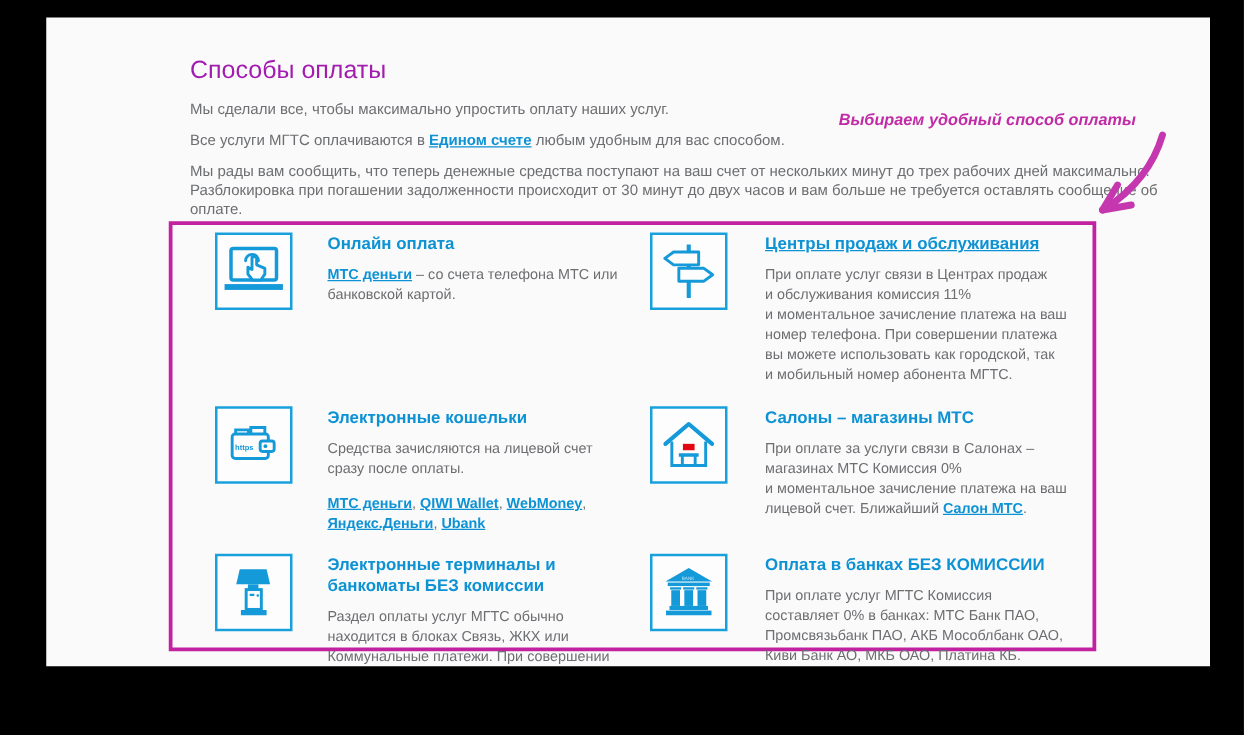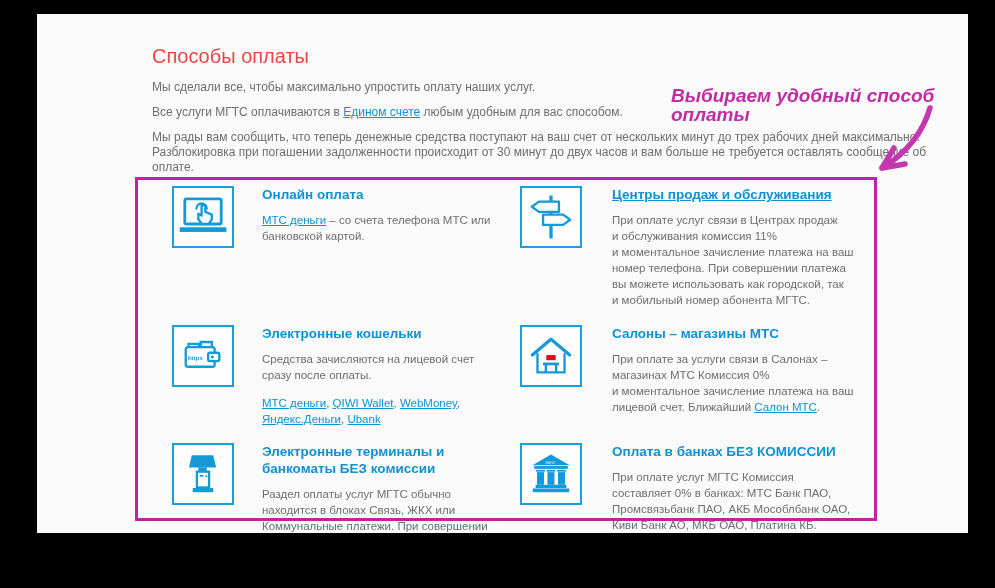--- a/index.html
+++ b/index.html
@@ -1,29 +1,29 @@
 <!DOCTYPE html>
 <html><head>
 <meta charset="utf-8">
 <style>
   html,body{margin:0;padding:0;}
   body{width:995px;height:588px;background:#000;font-family:"Liberation Sans",sans-serif;}
   .stage{position:relative;width:995px;height:588px;background:#000;overflow:hidden;}
   .page{position:absolute;left:37px;top:14px;width:931px;height:519px;background:#fafafa;}
 
   .page-title{position:absolute;left:115px;top:30px;margin:0;font-size:20px;line-height:24px;
-    font-weight:400;color:#ef4444;}
+    font-weight:400;color:#a21caf;}
 
   .intro-block{position:absolute;left:115px;top:66px;width:814px;}
   .intro-block p{margin:0 0 10px 0;font-size:12px;line-height:15px;color:#6d6e71;}
   .intro-block p.justify{text-align:justify;}
 
-  a.link{color:#0d92d4;font-weight:normal;text-decoration:underline;cursor:pointer;text-align:center;}
+  a.link{color:#0d92d4;font-weight:bold;text-decoration:underline;cursor:pointer;text-align:center;}
 
-  .annotation{position:absolute;left:634px;top:72px;width:320px;font-size:19px;line-height:19px;
+  .annotation{position:absolute;left:634px;top:72px;width:320px;font-size:13px;line-height:19px;
     font-style:italic;font-weight:600;color:#c12ba6;}
 
   .arrow-svg{position:absolute;left:800px;top:84px;}
 
   .highlight-box{position:absolute;left:98px;top:163px;width:742px;height:344px;
     box-sizing:border-box;border:3px solid #c2219f;padding-left:36px;}
 
   .card{position:absolute;}
   .card .iconbox{position:absolute;left:0;top:0;width:62px;height:62px;box-sizing:border-box;
     border:2px solid #18a0dc;background:#fdfdfd;display:flex;align-items:center;justify-content:center;}

